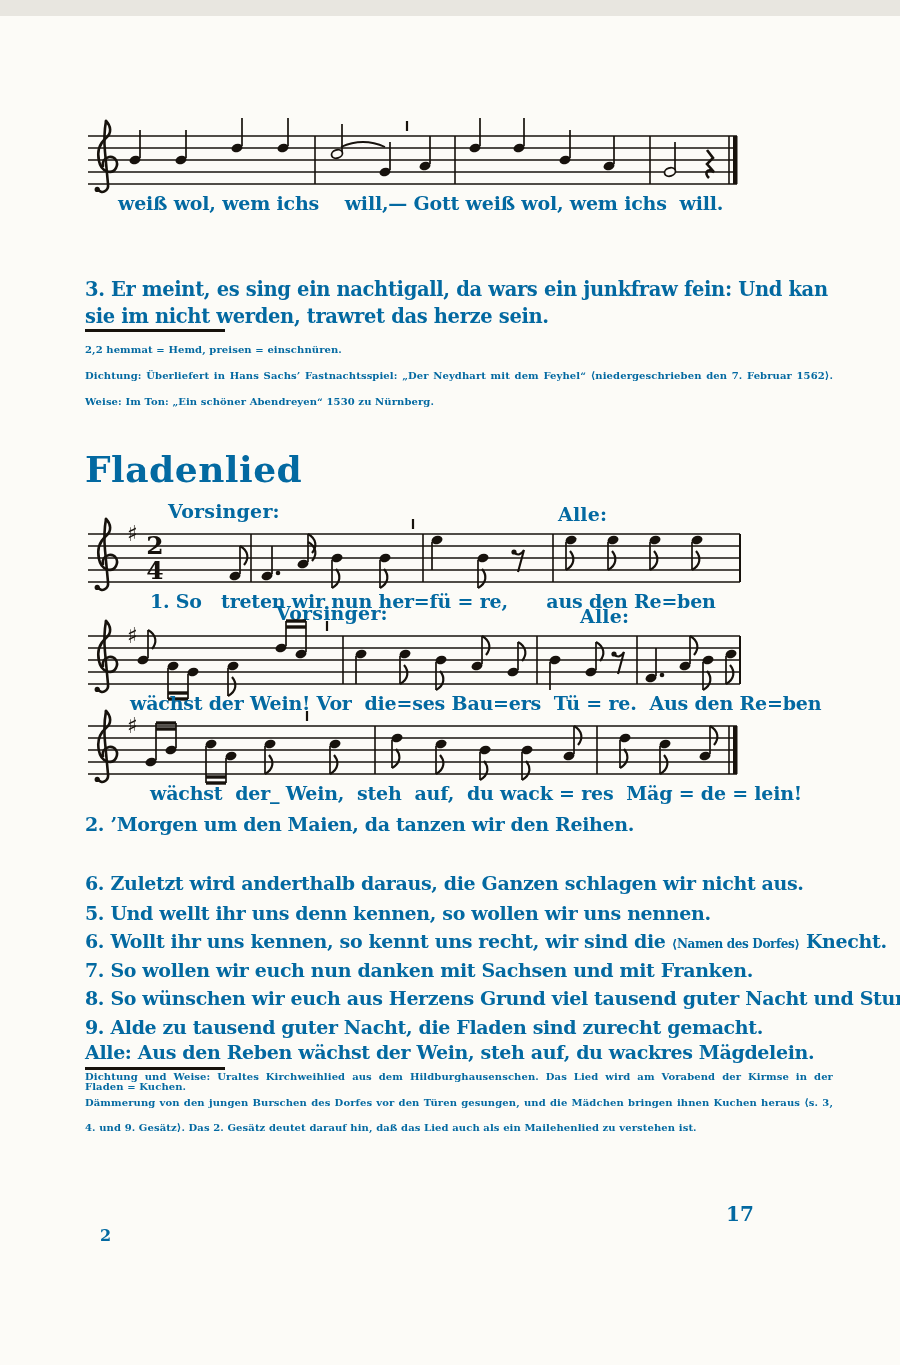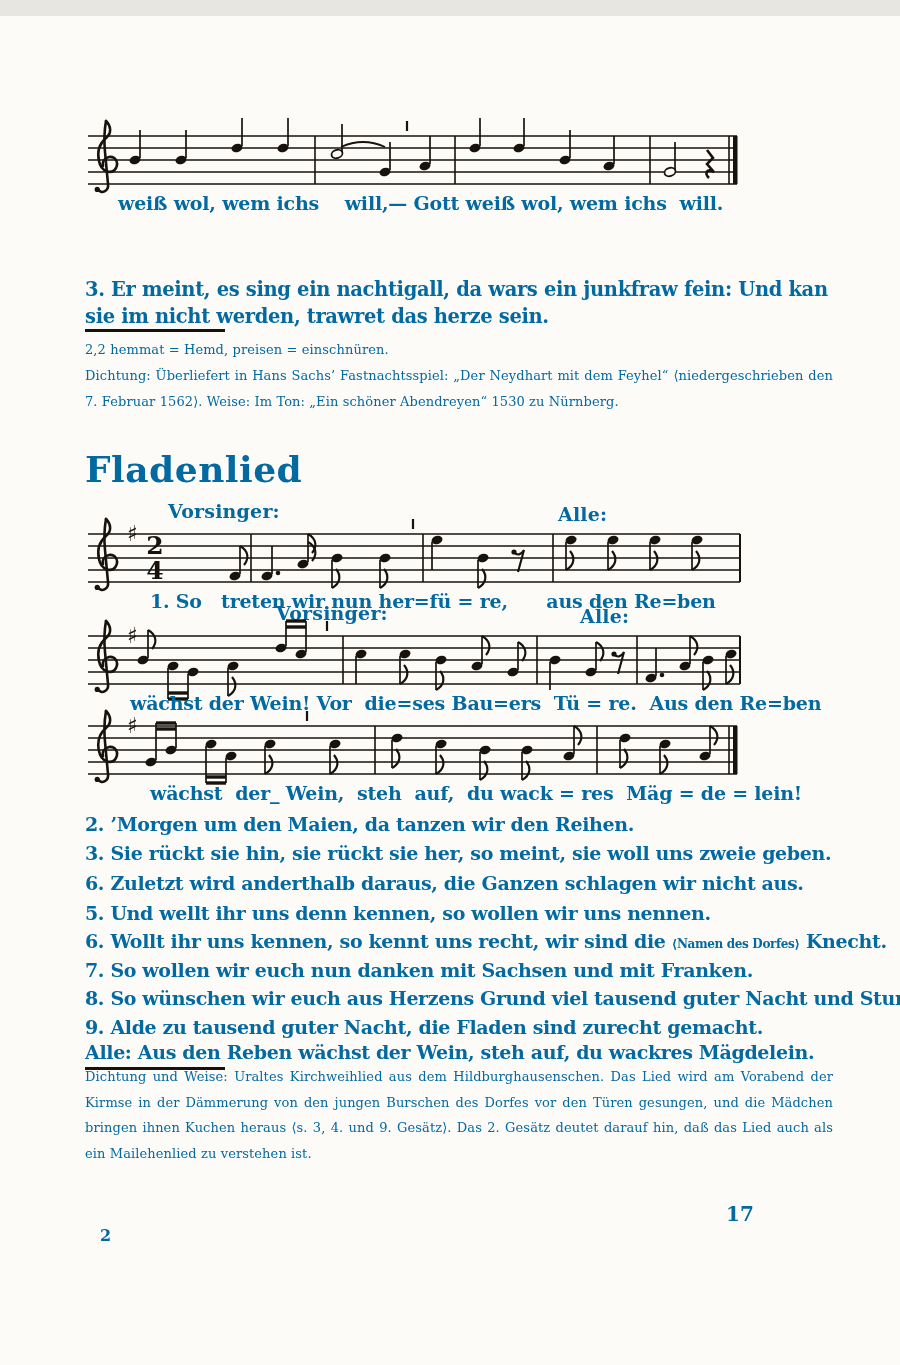--- a/index.html
+++ b/index.html
@@ -21,21 +21,21 @@
     font-weight:700; font-size:19.5px; line-height:27px; letter-spacing:-0.35px;
   }
   .verse-list-line{
     position:absolute; left:85px; width:775px; margin:0; white-space:nowrap;
     font-weight:700; font-size:19px; letter-spacing:-0.35px;
   }
   .small-inline{font-size:12px;}
   .fn-rule{position:absolute; left:85px; width:140px; border-top:3px solid #17120c;}
   .fn{
     position:absolute; left:85px; width:748px; margin:0;
-    font-weight:400; font-size:13px; line-height:25.5px; letter-spacing:0.1px;
+    font-weight:700; font-size:10px; line-height:25.5px; letter-spacing:0.1px;
   }
   .fn.justified{text-align:justify;}
   .song-title{
     position:absolute; left:85px; margin:0;
     font-weight:700; font-size:36px; letter-spacing:0.5px;
   }
   .page-number{position:absolute; font-weight:700; font-size:20px;}
   .sheet-signature{position:absolute; font-weight:700; font-size:16px;}
 </style>
 </head>
@@ -286,27 +286,27 @@
       <line x1="121" y1="42" x2="121" y2="79" stroke="#17120c" stroke-width="1.7"></line>
       <ellipse cx="146" cy="52" rx="5.6" ry="4.1" transform="rotate(-18 146 52)" fill="#17120c"></ellipse>
       <line x1="141" y1="54" x2="141" y2="79" stroke="#17120c" stroke-width="1.7"></line>
       <line x1="121" y1="79" x2="141" y2="79" stroke="#17120c" stroke-width="3.4"></line>
       <line x1="121" y1="73" x2="141" y2="73" stroke="#17120c" stroke-width="3.4"></line>
       <line x1="222" y1="7" x2="222" y2="17" stroke="#17120c" stroke-width="2.2"></line>
     </svg>
   <div class="lyric" style="top:766px;left:150px">wächst  der_ Wein,  steh  auf,  du wack = res  Mäg = de = lein!</div>
 
   <p class="verse-list-line" style="top:797px">2. ’Morgen um den Maien, da tanzen wir den Reihen.</p>
-  <p class="verse-list-line" style="top:826px">3. Sie rückt sie hin, sie rückt sie her, so meint, sie woll uns zweie geben.</p>
   <p class="verse-list-line" style="top:856px">6. Zuletzt wird anderthalb daraus, die Ganzen schlagen wir nicht aus.</p>
   <p class="verse-list-line" style="top:886px">5. Und wellt ihr uns denn kennen, so wollen wir uns nennen.</p>
   <p class="verse-list-line" style="top:914px"><span>6. Wollt ihr uns kennen, so kennt uns recht, wir sind die </span><span class="small-inline">⟨Namen des Dorfes⟩</span><span> Knecht.</span></p>
   <p class="verse-list-line" style="top:943px">7. So wollen wir euch nun danken mit Sachsen und mit Franken.</p>
   <p class="verse-list-line" style="top:971px">8. So wünschen wir euch aus Herzens Grund viel tausend guter Nacht und Stund.</p>
   <p class="verse-list-line" style="top:1000px">9. Alde zu  tausend guter Nacht, die Fladen sind zurecht gemacht.</p>
   <p class="verse-list-line" style="top:1025px">Alle:  Aus den Reben wächst der Wein, steh auf, du wackres Mägdelein.</p>
 
   <div class="fn-rule" style="top:1051px"></div>
+  <p class="fn" style="top:1058px">Fladen = Kuchen.</p>
   <p class="fn justified" style="top:1048px">Dichtung und Weise: Uraltes Kirchweihlied aus dem Hildburghausenschen.  Das Lied wird am Vorabend der Kirmse in der Dämmerung von den jungen Burschen des Dorfes vor den Türen gesungen, und die Mädchen bringen ihnen Kuchen heraus ⟨s. 3, 4. und 9. Gesätz⟩.  Das 2. Gesätz deutet darauf hin, daß das Lied auch als ein Mailehenlied zu verstehen ist.</p>
 
   <div class="page-number" style="top:1186px;left:726px">17</div>
   <div class="sheet-signature" style="top:1210px;left:100px">2</div>
 </div>
 
 </body></html>

